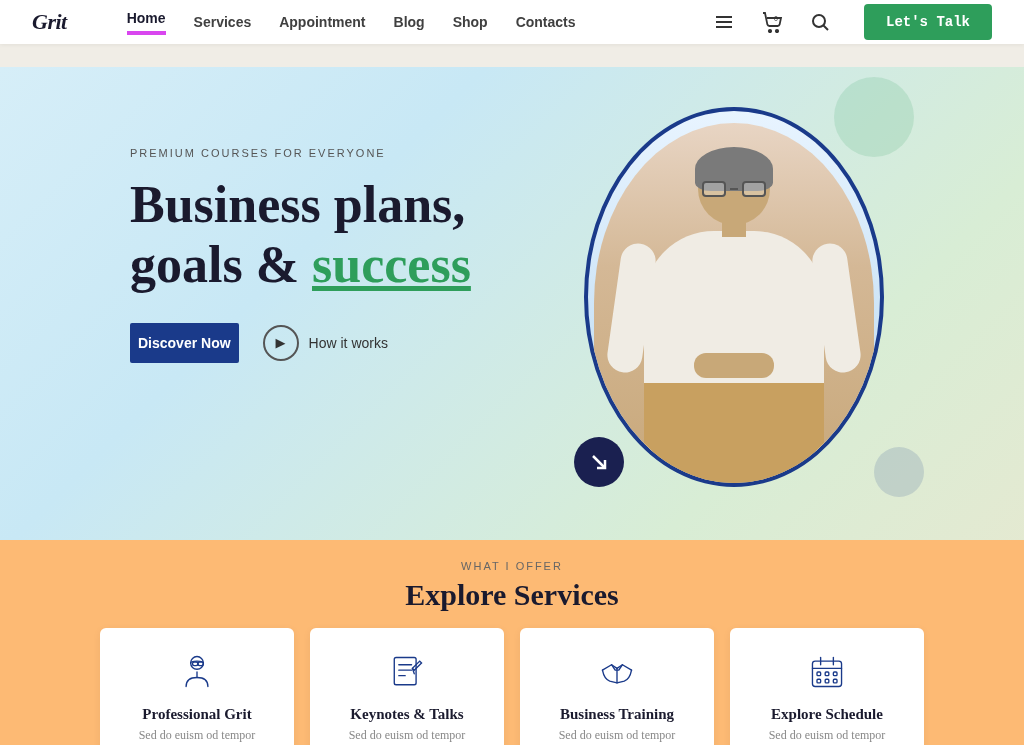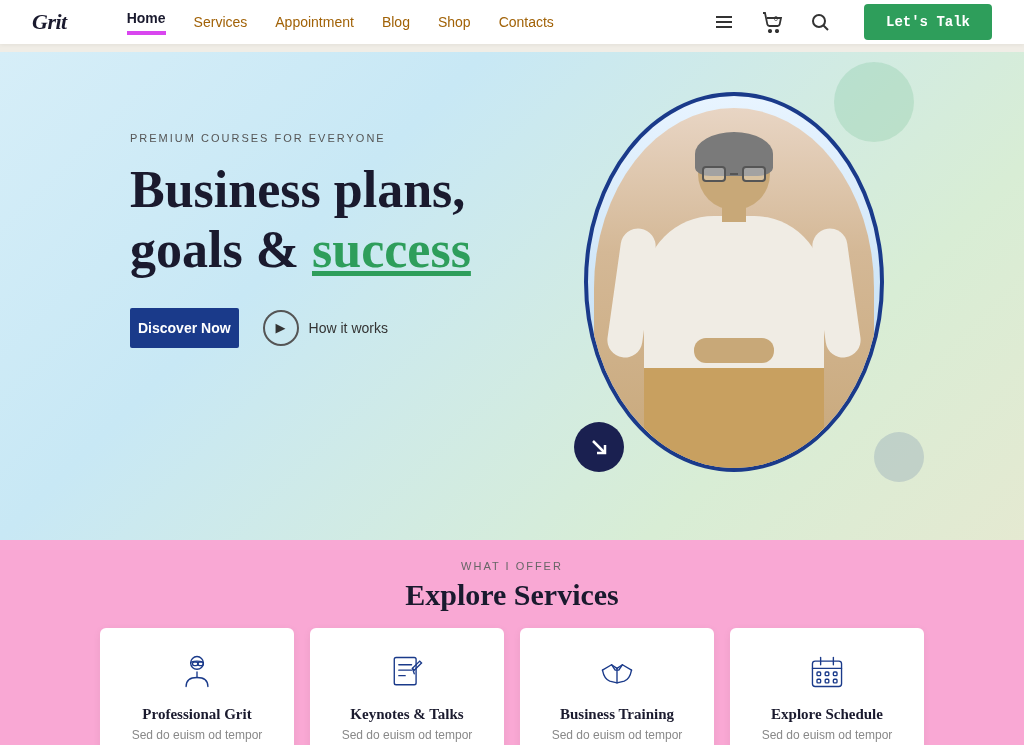--- a/index.html
+++ b/index.html
@@ -28,23 +28,24 @@
     .nav-logo span { font-style: italic; }
     .nav-links {
       display: flex;
       align-items: center;
       gap: 28px;
       flex: 1;
     }
     .nav-link {
       font-family: Arial, sans-serif;
       font-size: 14px;
-      color: #a16207;
+      color: #404040;
       text-decoration: none;
       cursor: pointer;
+      font-weight: bold;
     }
     .nav-link.active {
       color: #1a1a2e;
       font-weight: 600;
       border-bottom: 4px solid #d946ef;
       padding-bottom: 5px;
     }
     .nav-icons {
       display: flex;
       align-items: center;
@@ -67,21 +68,21 @@
       font-size: 14px;
       font-family: Liberation Mono, monospace;
       font-weight: 600;
       cursor: pointer;
       margin-left: 12px;
     }
 
     
     .hero {
       position: absolute;
-      top: 52px; left: 0; right: 0;
+      top: 67px; left: 0; right: 0;
       height: 595px;
       background: linear-gradient(135deg, #d6eef8 0%, #c8e8f5 30%, #d8edd5 70%, #e8e8d0 100%);
       overflow: hidden;
     }
     .hero-content {
       position: absolute;
       left: 130px;
       top: 80px;
       max-width: 460px;
     }
@@ -198,21 +199,21 @@
       width: 50px; height: 50px;
       border-radius: 50%;
       background: rgba(26, 58, 138, 0.15);
     }
 
     
     .services {
       position: absolute;
       top: 540px; left: 0; right: 0;
       height: 205px;
-      background: #f9a8d4;
+      background: #fdba74;
       padding: 20px 0 0;
     }
     .services-header {
       text-align: center;
       margin-bottom: 16px;
     }
     .services-overline {
       font-family: Arial, sans-serif;
       font-size: 11px;
       letter-spacing: 2px;
@@ -258,21 +259,21 @@
       stroke-width: 1.5;
     }
     .service-name {
       font-family: 'Georgia', serif;
       font-size: 15px;
       color: #1a1a2e;
       font-weight: bold;
       margin-bottom: 4px;
     }
     .service-desc {
-      font-family: Liberation Sans, sans-serif;
+      font-family: Liberation Serif, serif;
       font-size: 12px;
       color: #888;
       line-height: 1.4;
     }
   </style>
 </head>
 <body>
 
 <nav class="navbar">
   <div class="nav-logo">

